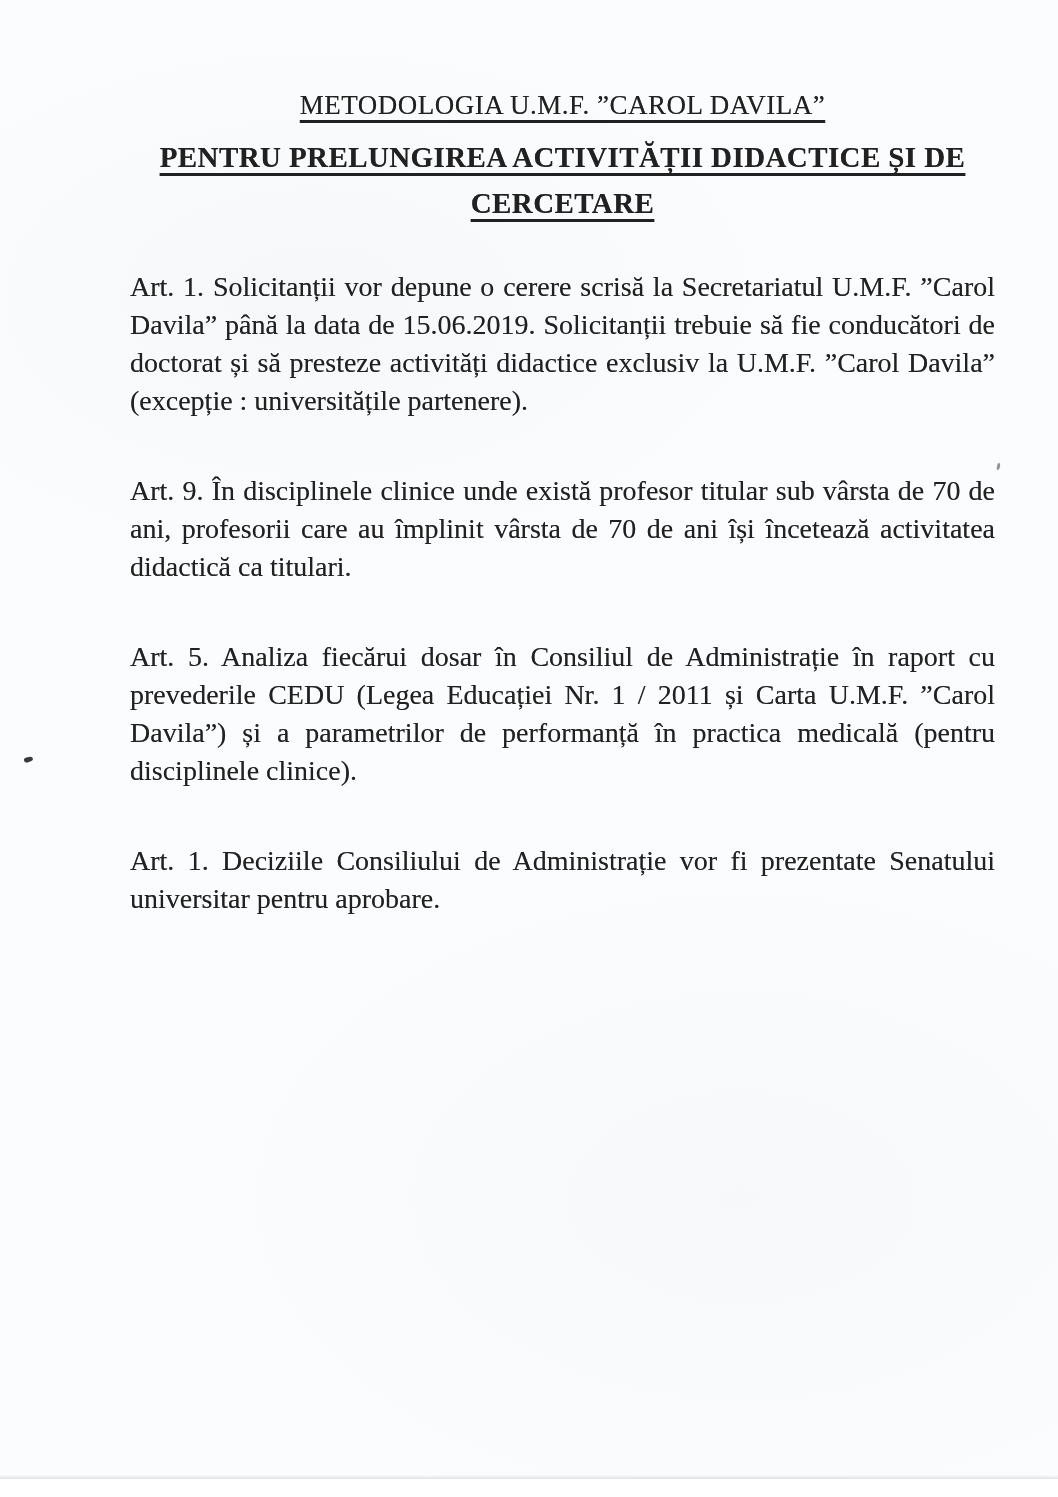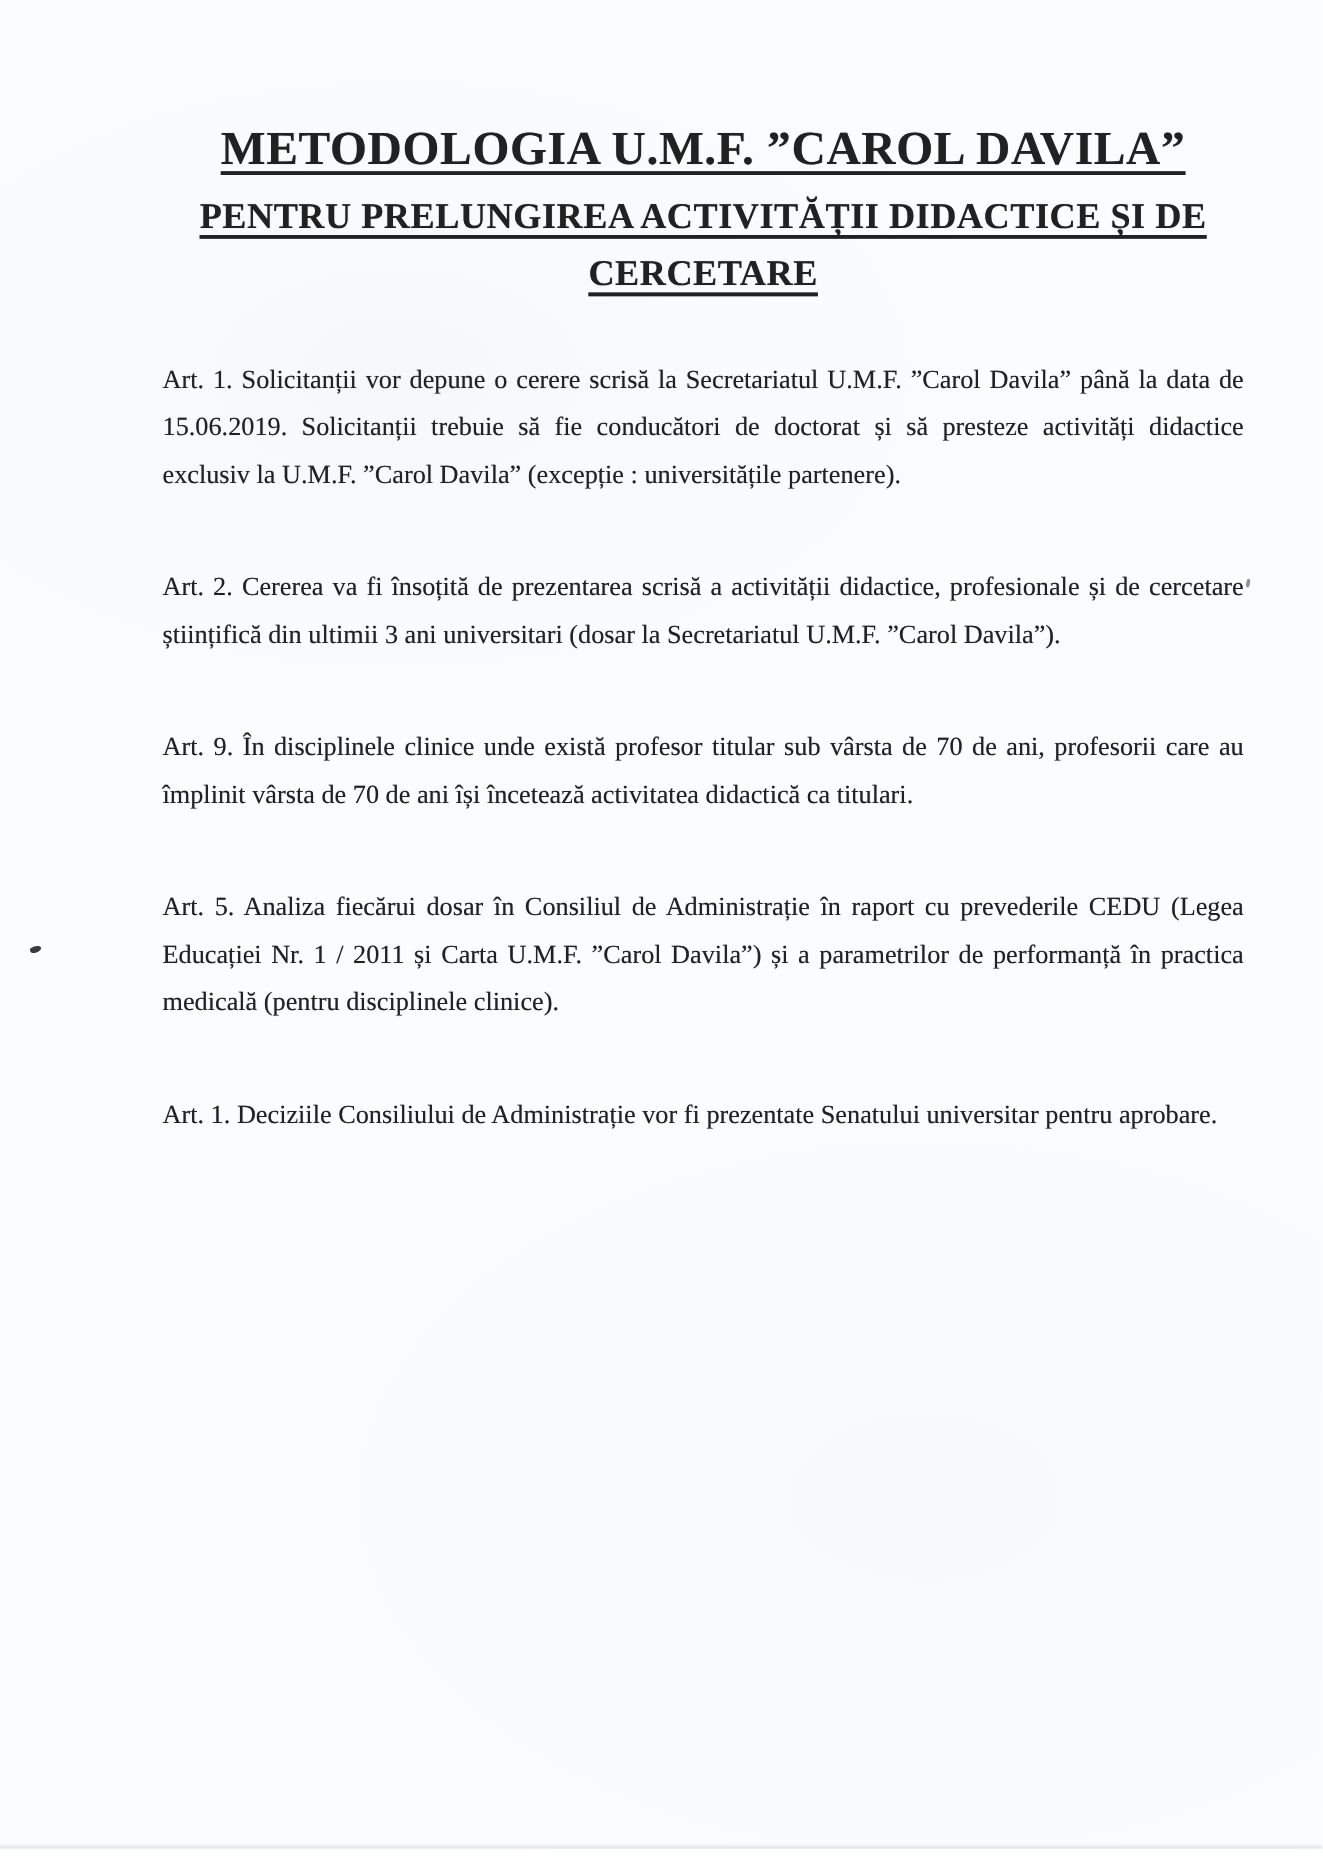--- a/index.html
+++ b/index.html
@@ -17,24 +17,24 @@
     color: #212121;
   }
   .content {
     position: absolute;
     left: 130px;
     top: 88px;
     width: 865px;
   }
   .title-block { text-align: center; }
   h1.title-line1 {
-    margin: 14px;
-    font-size: 38px;
+    margin: 0;
+    font-size: 27px;
     line-height: 34px;
-    font-weight: bold;
+    font-weight: normal;
     letter-spacing: 0.5px;
     text-decoration: underline;
     text-decoration-thickness: 3px;
     text-underline-offset: 6px;
     text-decoration-skip-ink: none;
     text-shadow: 0 0 0.6px rgba(30,30,30,0.55);
   }
   h2.title-line2 {
     margin: 12px 0 16px 0;
     font-size: 29px;
@@ -43,21 +43,21 @@
     letter-spacing: 0.4px;
     text-decoration: underline;
     text-decoration-thickness: 3px;
     text-underline-offset: 6px;
     text-decoration-skip-ink: none;
     text-shadow: 0 0 0.6px rgba(30,30,30,0.55);
   }
   .articles { margin-top: 42px; }
   .articles p {
     margin: 0 0 52px 0;
-    font-size: 21px;
+    font-size: 28px;
     line-height: 38px;
     text-align: justify;
     text-justify: inter-word;
     text-shadow: 0 0 0.6px rgba(40,40,40,0.5);
   }
   .articles p:nth-of-type(5) { margin-top: 8px; }
   .speckle {
     position: absolute;
     background: #3a3a3a;
     border-radius: 40% 60% 50% 50%;
@@ -85,21 +85,20 @@
 <div class="page">
   <div class="content">
 
     <div class="title-block">
       <h1 class="title-line1">METODOLOGIA U.M.F. ”CAROL DAVILA”</h1>
       <h2 class="title-line2">PENTRU PRELUNGIREA ACTIVITĂȚII DIDACTICE ȘI DE CERCETARE</h2>
     </div>
 
     <div class="articles">
       <p><span>Art. 1.</span> <span>Solicitanții vor depune o cerere scrisă la Secretariatul U.M.F. ”Carol Davila” până la data de 15.06.2019. Solicitanții trebuie să fie conducători de doctorat și să presteze activități didactice exclusiv la U.M.F. ”Carol Davila” (excepție : universitățile partenere).</span></p>
-      <p><span>Art. 2.</span> <span>Cererea va fi însoțită de prezentarea scrisă a activității didactice, profesionale și de cercetare științifică din ultimii 3 ani universitari (dosar la Secretariatul U.M.F. ”Carol Davila”).</span></p>
       <p><span>Art. 9.</span> <span>În disciplinele clinice unde există profesor titular sub vârsta de 70 de ani, profesorii care au împlinit vârsta de 70 de ani își încetează activitatea didactică ca titulari.</span></p>
       <p><span>Art. 5.</span> <span>Analiza fiecărui dosar în Consiliul de Administrație în raport cu prevederile CEDU (Legea Educației Nr. 1 / 2011 și Carta U.M.F. ”Carol Davila”) și a parametrilor de performanță în practica medicală (pentru disciplinele clinice).</span></p>
       <p><span>Art. 1.</span> <span>Deciziile Consiliului de Administrație vor fi prezentate Senatului universitar pentru aprobare.</span></p>
     </div>
 
   </div>
 
   <div class="speckle speckle-1"></div>
   <div class="speckle speckle-2"></div>
   <div class="scan-bottom-edge"></div>

